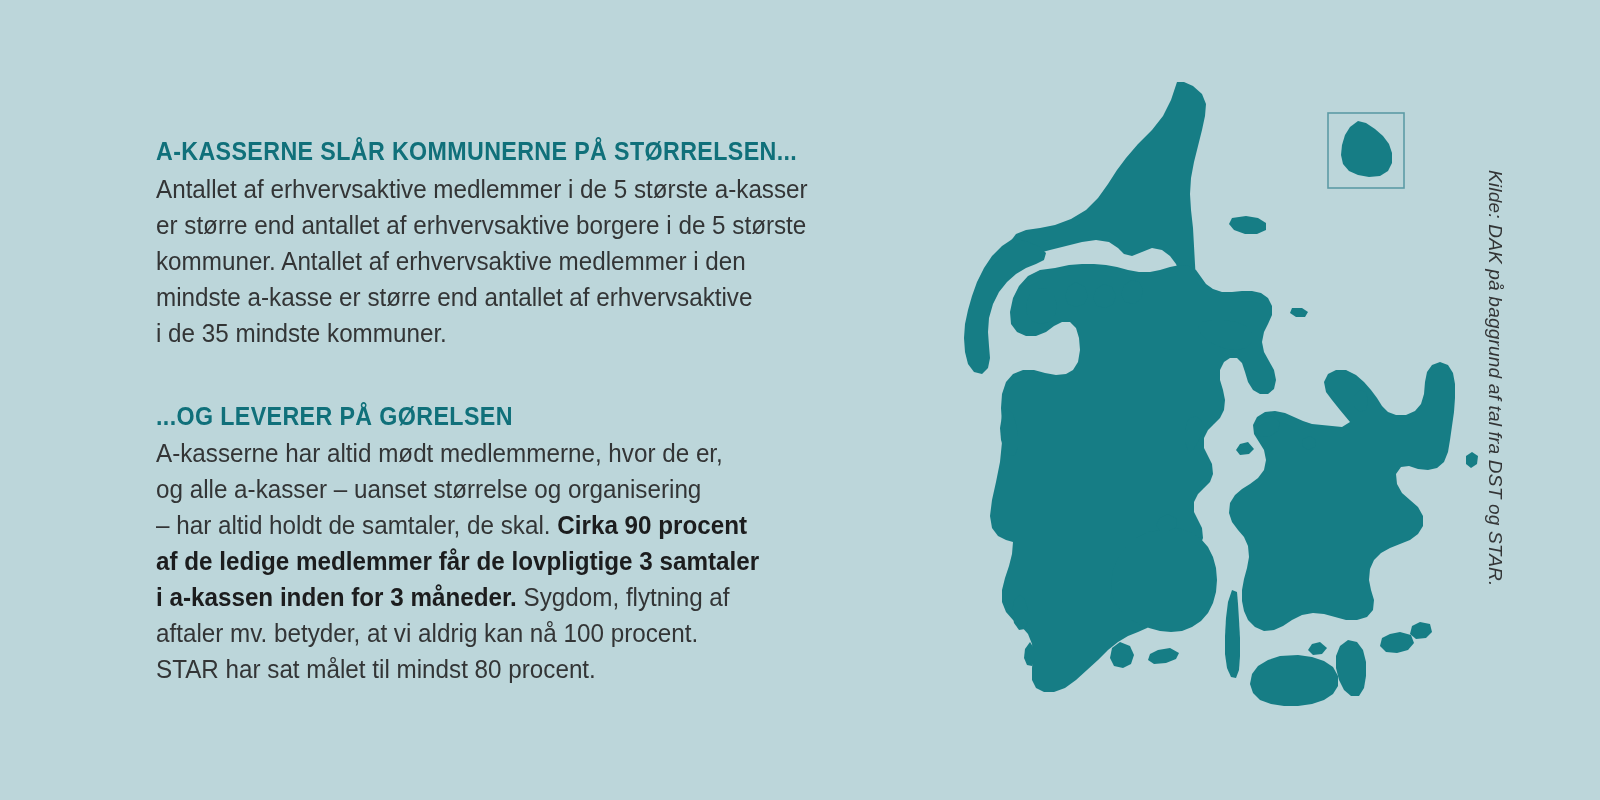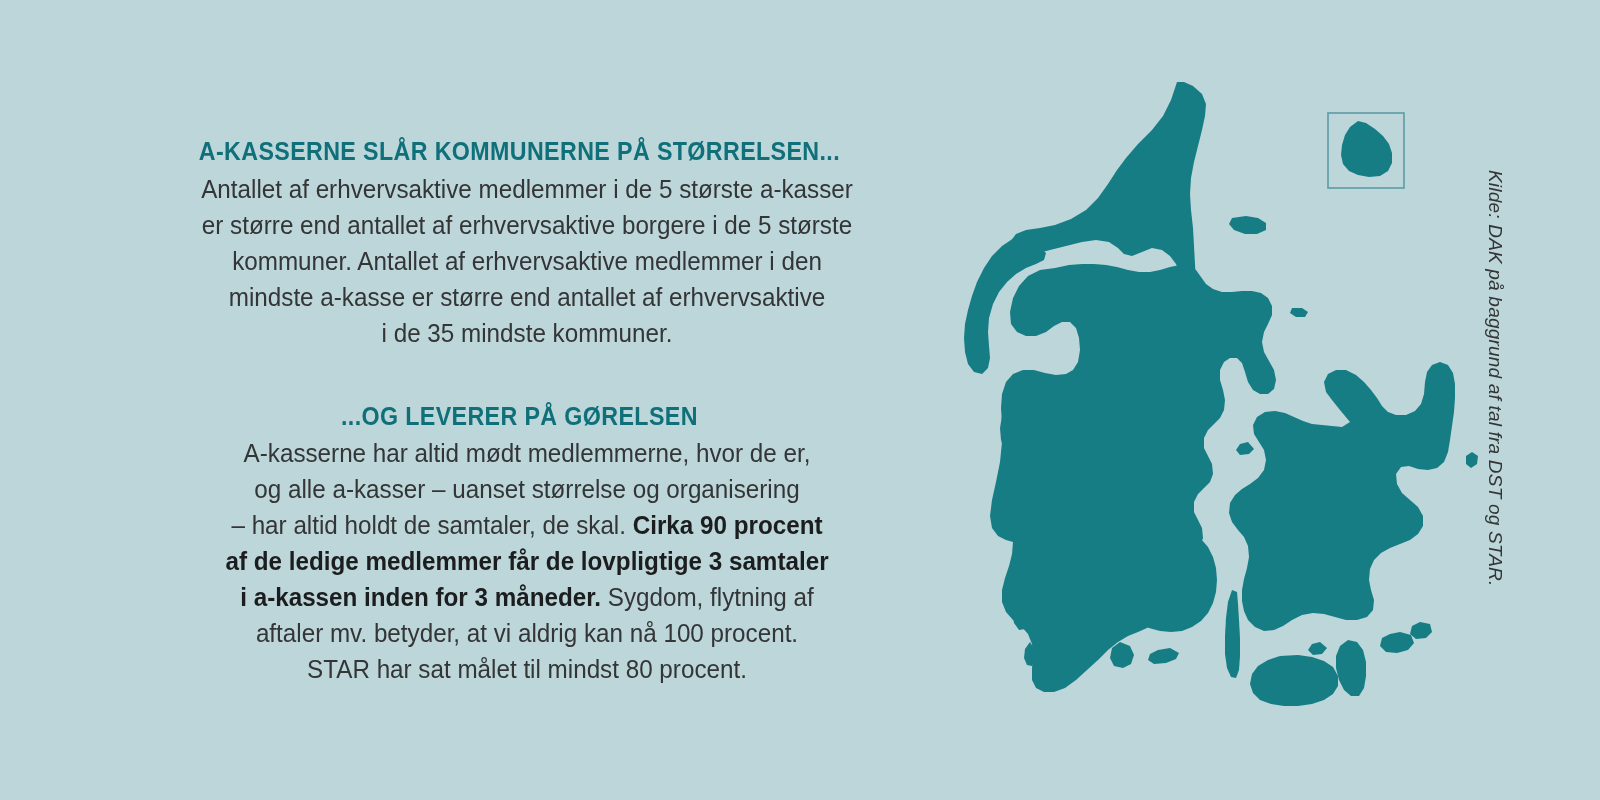--- a/index.html
+++ b/index.html
@@ -16,24 +16,23 @@
     position: relative;
     width: 1600px;
     height: 800px;
     background: #bcd6da;
     overflow: hidden;
   }
 
   
   .text-column {
     position: absolute;
-    left: 166px;
+    left: 156px;
     top: 138px;
     width: 760px;
-    text-align: center;
   }
 
   .block-heading {
     color: #10707a;
     font-family: "Liberation Sans Narrow", "Liberation Sans", sans-serif;
     font-weight: bold;
     font-size: 25px;
     letter-spacing: 0.4px;
     line-height: 1.1;
     margin: 0 0 5px 0;

